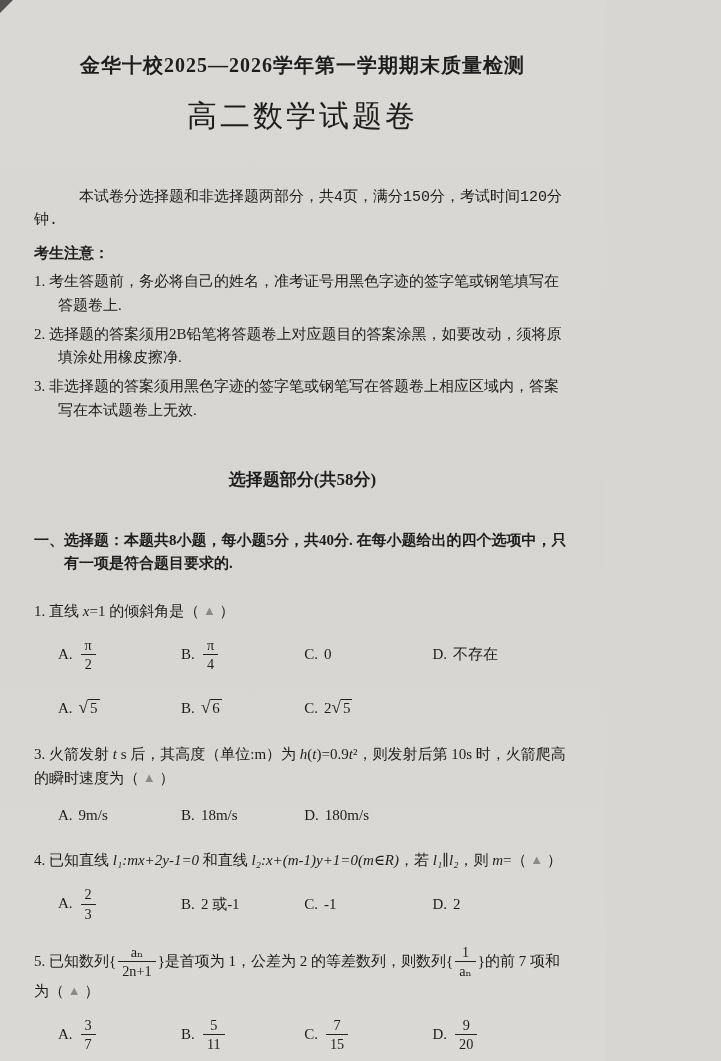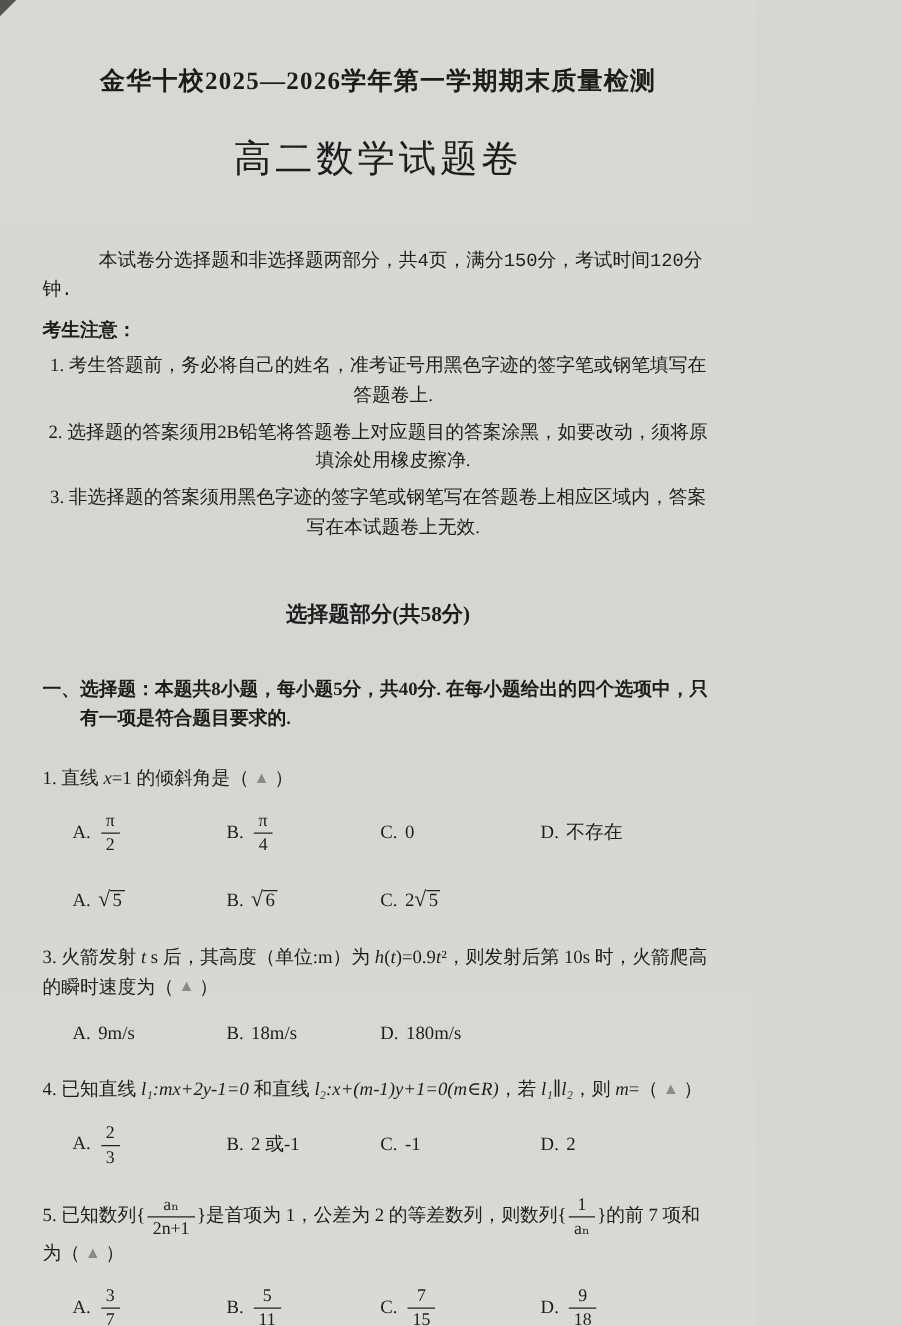--- a/index.html
+++ b/index.html
@@ -38,37 +38,36 @@
     font-size: 20px;
     font-weight: bold;
     text-align: center;
     margin: 10px 0 4px 0;
     letter-spacing: 1px;
   }
   h2.subtitle {
     font-size: 30px;
     font-weight: normal;
     text-align: center;
-    margin: 20px 0 36px 0;
+    margin: 8px 0 36px 0;
     letter-spacing: 3px;
   }
   p.intro {
     margin: 10px 0 6px 0;
     text-indent: 3em;
     font-family: Liberation Mono, monospace;
   }
   p.notice-title {
     font-weight: bold;
     margin: 4px 0 2px 0;
   }
   p.notice {
     margin: 3px 0;
     padding-left: 1.6em;
     text-indent: -1.6em;
-    text-align: center;
   }
   h3.section-title {
     font-size: 17px;
     font-weight: bold;
     text-align: center;
     margin: 42px 0 36px 0;
   }
   p.instruction {
     font-weight: bold;
     margin: 0 0 24px 0;
@@ -162,19 +161,19 @@
           <div class="option"><span class="olabel">C.</span>-1</div>
           <div class="option"><span class="olabel">D.</span>2</div>
         </div>
       </div>
       <div class="question">
         <p class="stem"><span>5. </span>已知数列{<span class="frac"><span class="num">aₙ</span><span class="den">2n+1</span></span>}是首项为 1，公差为 2 的等差数列，则数列{<span class="frac"><span class="num">1</span><span class="den">aₙ</span></span>}的前 7 项和为（ <span class="tri" style="color: rgb(138, 138, 138);">▲</span> ）</p>
         <div class="options">
           <div class="option"><span class="olabel">A.</span><span class="frac"><span class="num">3</span><span class="den">7</span></span></div>
           <div class="option"><span class="olabel">B.</span><span class="frac"><span class="num">5</span><span class="den">11</span></span></div>
           <div class="option"><span class="olabel">C.</span><span class="frac"><span class="num">7</span><span class="den">15</span></span></div>
-          <div class="option"><span class="olabel">D.</span><span class="frac"><span class="num">9</span><span class="den">18</span></span></div>
+          <div class="option"><span class="olabel">D.</span><span class="frac"><span class="num">9</span><span class="den">20</span></span></div>
         </div>
       </div>
     </div>
 
   <div class="footer">十校高二数学试</div>
 </div>
 
 </body></html>

